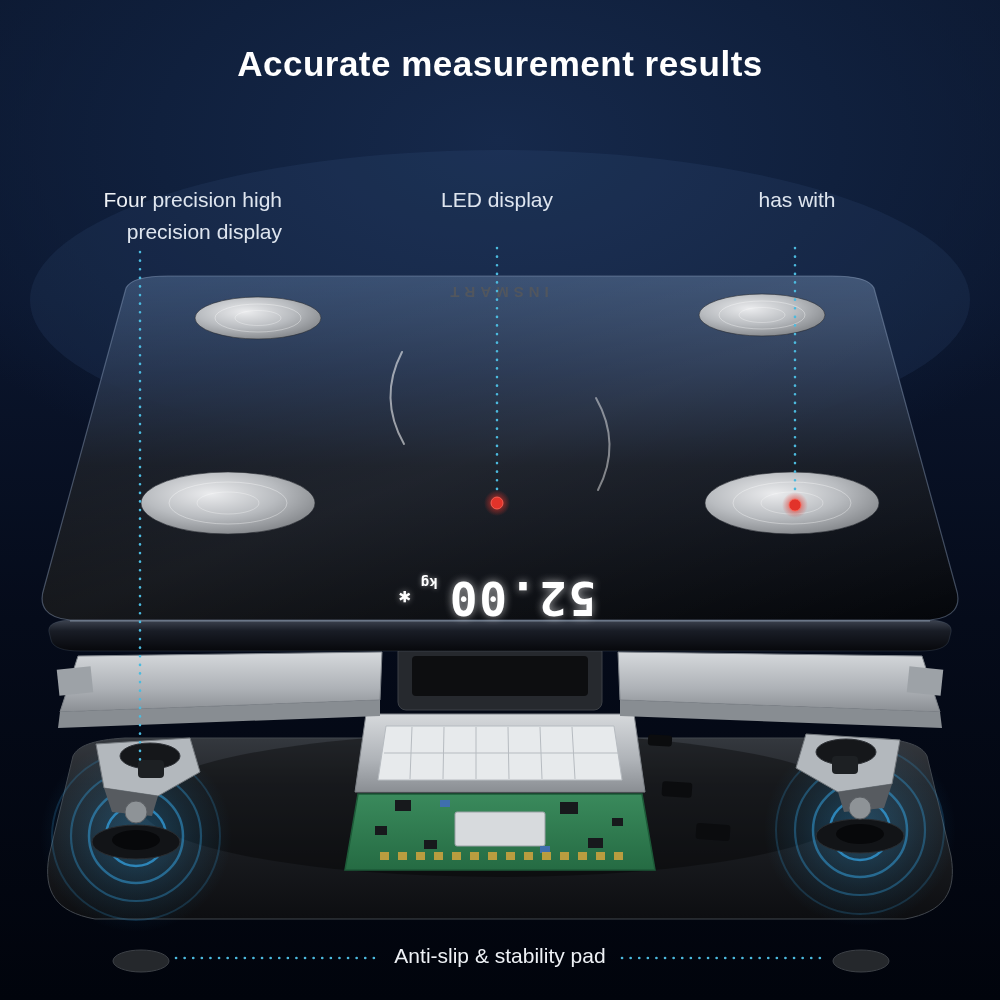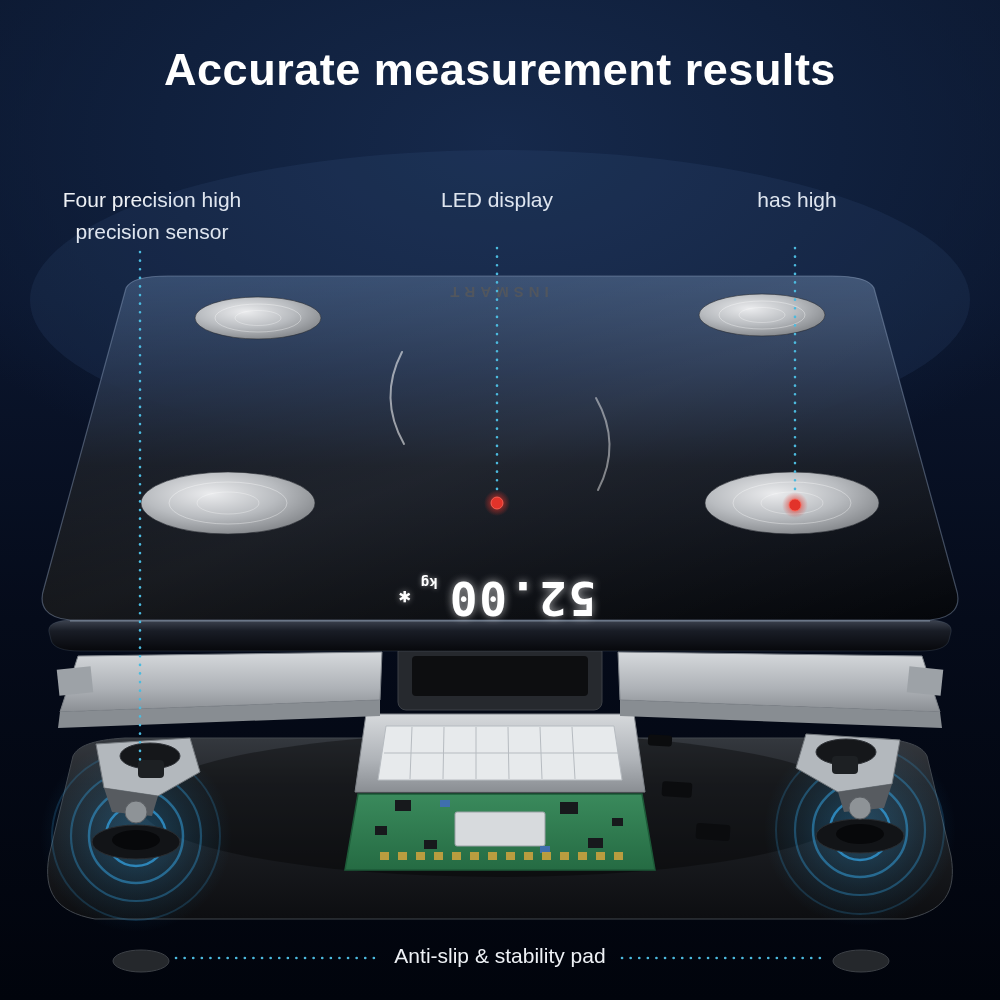--- a/index.html
+++ b/index.html
@@ -5,24 +5,24 @@
   html,body{margin:0;padding:0;background:#000;}
   .stage{
     position:relative;width:1000px;height:1000px;overflow:hidden;
     font-family:"Liberation Sans",sans-serif;color:#eef1f5;
     background:
       radial-gradient(ellipse 900px 520px at 50% 14%, #16294b 0%, #10203d 38%, rgba(8,14,28,0) 72%),
       linear-gradient(180deg,#0c1830 0%, #0b162e 30%, #050b1a 62%, #01040c 100%);
   }
   .headline{
     position:absolute;top:44px;left:0;width:1000px;text-align:center;
-    font-size:45px;font-weight:bold;color:#ffffff;letter-spacing:0.5px;margin:0;
+    font-size:35px;font-weight:bold;color:#ffffff;letter-spacing:0.5px;margin:0;
   }
   .callout{position:absolute;text-align:center;font-size:21px;line-height:1.5;color:#eef1f5;}
-  .callout-left{left:22px;top:184px;width:260px;}
+  .callout-left{left:22px;top:184px;width:260px;text-align:right;}
   .callout-center{left:357px;top:184px;width:280px;}
   .callout-right{left:627px;top:184px;width:340px;}
   .scale-svg{position:absolute;left:0;top:0;}
   .led-display{
     position:absolute;left:385px;top:570px;width:225px;height:56px;
     display:flex;align-items:center;justify-content:center;gap:10px;
     transform:rotate(180deg);color:#ffffff;
     font-family:"DejaVu Sans Mono",monospace;font-weight:bold;
   }
   .led-value{font-size:46px;letter-spacing:2px;text-shadow:0 0 9px rgba(255,255,255,0.65);}
@@ -35,27 +35,27 @@
 </style>
 </head>
 <body>
 
 <div class="stage">
 
   <h1 class="headline">Accurate measurement results</h1>
 
   <div class="callout callout-left">
     <div>Four precision high</div>
-    <div>precision sensor</div>
+    <div>precision display</div>
   </div>
   <div class="callout callout-center">
     <div>LED display</div>
   </div>
   <div class="callout callout-right">
-    <div>has high</div>
+    <div>has with</div>
   </div>
 
   <svg class="scale-svg" width="1000" height="1000" viewBox="0 0 1000 1000">
     <defs>
       <linearGradient id="glassGrad" x1="0" y1="0" x2="0" y2="1">
         <stop offset="0" stop-color="#3c5478" stop-opacity="0.8"></stop>
         <stop offset="0.28" stop-color="#22314c" stop-opacity="0.92"></stop>
         <stop offset="0.55" stop-color="#10151f"></stop>
         <stop offset="1" stop-color="#04060a"></stop>
       </linearGradient>

